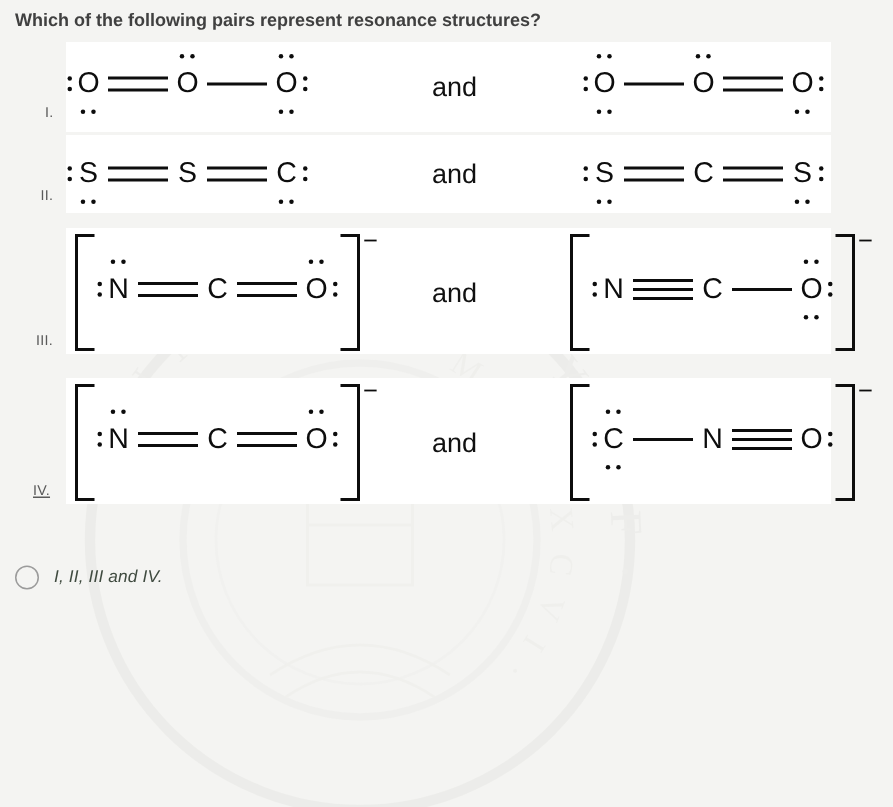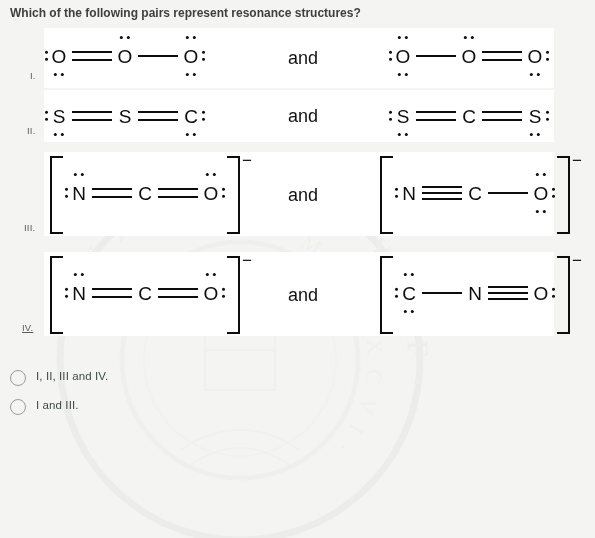--- a/index.html
+++ b/index.html
@@ -164,22 +164,23 @@
 
   
   #options {
     position: absolute;
     left: 10px;
     top: 370px;
     z-index: 3;
   }
   .opt {
     display: flex;
-    align-items: flex-start;
+    align-items: center;
     height: 29px;
+    font-style: italic;
   }
   .radio {
     width: 16px;
     height: 16px;
     border: 1.6px solid #9b9b9b;
     border-radius: 50%;
     background: transparent;
     flex: none;
     margin-right: 10px;
     box-sizing: border-box;
@@ -547,17 +548,13 @@
         <span class="brk r"></span>
         <span class="charge">−</span>
       </span></div>
   </div>
 
 <div id="options">
     <div class="opt">
       <span class="radio"></span>
       <span class="opt-label">I, II, III and IV.</span>
     </div>
-    <div class="opt">
-      <span class="radio"></span>
-      <span class="opt-label">I and III.</span>
-    </div>
   </div>
 
 </body></html>

